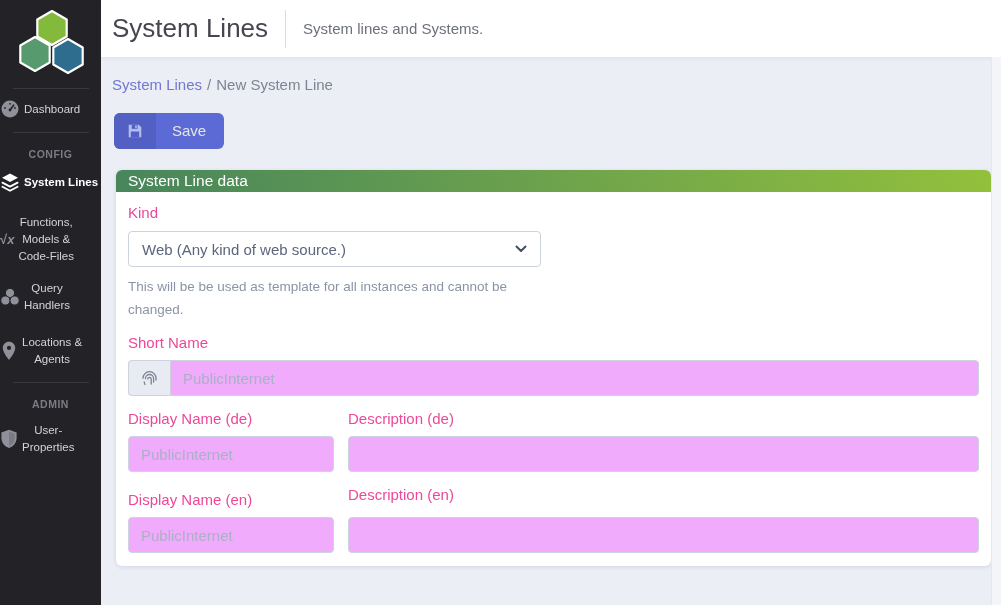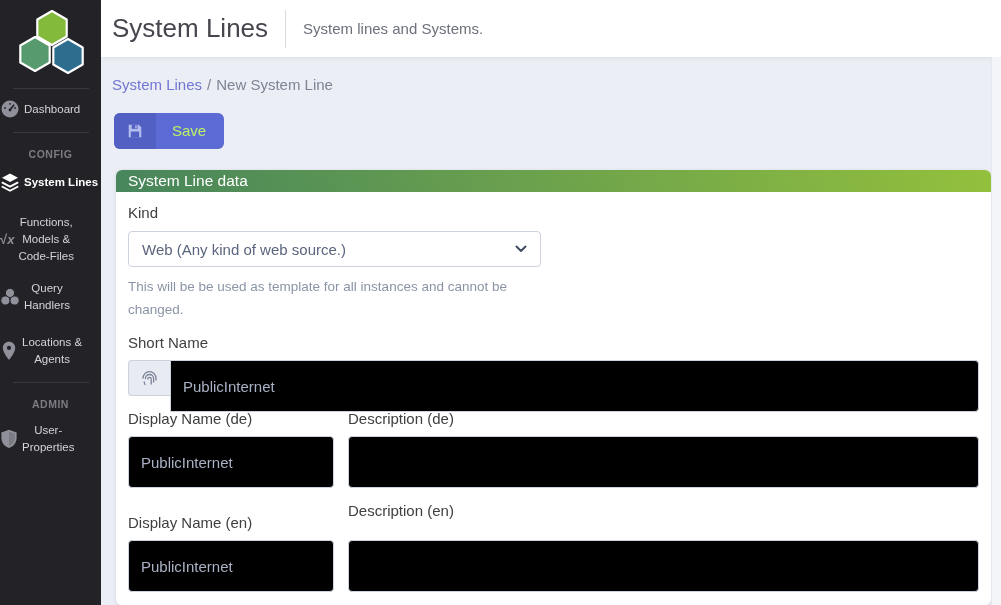--- a/index.html
+++ b/index.html
@@ -32,44 +32,44 @@
 
   .breadcrumb { margin:19px 0 0 11px; font-size:15px; color:#7c8594; }
   .breadcrumb a { color:#7177d3; text-decoration:none; cursor:pointer; }
   .crumb-sep { margin:0 5px; }
 
   .save-btn { margin:20px 0 0 13px; display:inline-flex; align-items:stretch; border:none;
               border-radius:6px; overflow:hidden; cursor:pointer; padding:0;
               background:#5b6ad4; font-family:inherit; }
   .save-btn .iconseg { background:#5160c2; width:42px; display:flex; align-items:center;
                        justify-content:center; }
-  .save-btn .txtseg { color:#bef264; font-size:15px; padding:9px 18px 10px 16px; }
+  .save-btn .txtseg { color:#e5e5e5; font-size:15px; padding:9px 18px 10px 16px; }
 
   .card { margin:21px 10px 0 15px; border-radius:6px;
           box-shadow:0 1px 4px rgba(60,70,110,.14); background:#fff; }
   .card-header { height:22px; border-radius:6px 6px 0 0; display:flex; align-items:center;
                  padding-left:12px; color:#fff; font-size:15.5px;
                  background:linear-gradient(70deg,#47855c 0%, #93c03c 100%); }
   .card-body { padding:12px 12px 13px 12px; }
 
-  .frm-label { font-size:15px; color:#404040; margin-top:13px; }
+  .frm-label { font-size:15px; color:#ec4899; margin-top:13px; }
   .row2 { display:grid; grid-template-columns:1fr 1fr; column-gap:25px; }
   .rowNd { display:grid; grid-template-columns:206px 1fr; column-gap:14px; margin-top:14px; }
 
   .select { margin-top:10px; height:36px; border:1px solid #cdd2df; border-radius:4px;
             display:flex; align-items:center; justify-content:space-between;
             padding:0 13px; font-size:15px; color:#5b657e; background:#fff; cursor:pointer; }
   .help { margin-top:8px; font-size:13.5px; line-height:23px; color:#8b94a6; }
 
   .input-group { margin-top:9px; display:flex; height:36px; }
   .ig-addon { width:42px; background:#e9ebf2; border:1px solid #cdd2df; border-right:none;
               border-radius:4px 0 0 4px; display:flex; align-items:center; justify-content:center; }
   .input-group input { flex:1; border:1px solid #cdd2df; border-radius:0 4px 4px 0; }
-  input { height:52px; font-size:15px; color:#525c74; padding:0 12px; outline:none;
-          font-family:inherit; background:#000000; }
+  input { height:36px; font-size:15px; color:#525c74; padding:0 12px; outline:none;
+          font-family:inherit; background:#f0abfc; }
   input::placeholder { color:#a9b1c4; opacity:1; }
   .plain { margin-top:9px; border:1px solid #cdd2df; border-radius:4px; width:100%; }
 
   .scroll-track { position:absolute; top:57px; right:0; width:10px; bottom:0;
                   background:#f4f5f9; border-left:1px solid #e6e8f0; }
 </style>
 </head>
 <body>
 
 <nav class="sidebar">
@@ -198,21 +198,21 @@
       </div>
 
       <div class="rowNd">
         <div class="frm-label" style="margin-top:0;">Display Name (de)</div>
         <div class="frm-label" style="margin-top:0;">Description (de)</div>
         <input class="plain" type="text" placeholder="PublicInternet" style="">
         <input class="plain" type="text" value="" style="">
       </div>
 
       <div class="rowNd">
-        <div class="frm-label" style="margin-top:12px;">Display Name (en)</div>
+        <div class="frm-label" style="margin-top:5px;">Display Name (en)</div>
         <div class="frm-label" style="margin-top:0;">Description (en)</div>
         <input class="plain" type="text" placeholder="PublicInternet" style="">
         <input class="plain" type="text" value="" style="">
       </div>
 
     </div>
   </section>
 
   <div class="scroll-track"></div>
 </div>

